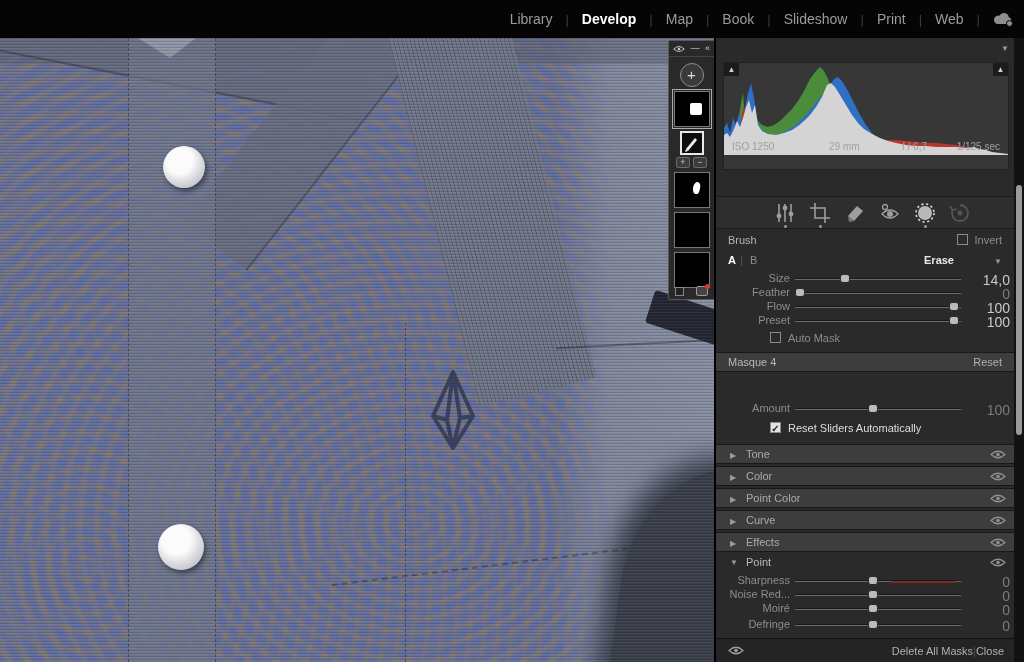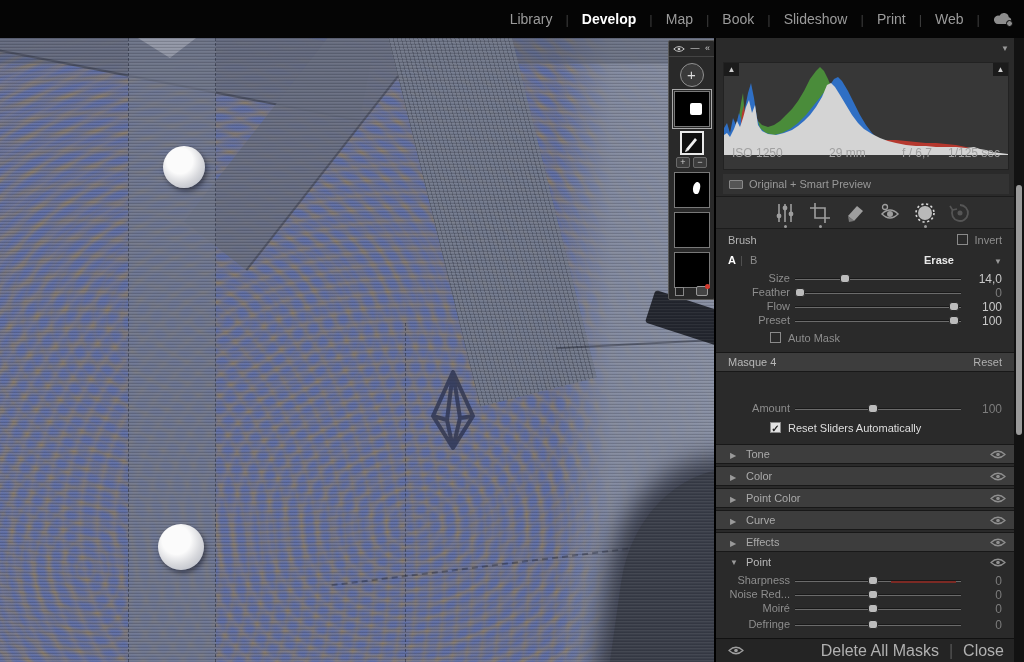--- a/index.html
+++ b/index.html
@@ -88,56 +88,56 @@
     border-left:2px solid #000; color:#b3b3b3; font-size:11px; }
   .ph-title { position:absolute; top:4px; right:16px; font-size:11px; color:#c5c5c5;margin-top:26px; }
   .ph-arrow { position:absolute; top:6px; right:5px; font-size:8px; color:#999; }
 
   #histo-box { position:absolute; left:7px; top:24px; width:286px; height:108px; background:#373737;
     border:1px solid #222; }
   #histo-box svg { position:absolute; left:0; bottom:14px; }
   .clip { position:absolute; top:0; width:15px; height:13px; background:#1b1b1b; color:#cfcfcf;
     font-size:8px; line-height:13px; text-align:center; }
   .clip.l { left:0; } .clip.r { right:0; }
-  .exif { position:absolute; bottom:9px; font-size:12px; color:#a0a0a0; white-space:nowrap; }
+  .exif { position:absolute; bottom:17px; font-size:10px; color:#a0a0a0; white-space:nowrap; }
 
   .preview-bar { position:absolute; left:7px; top:136px; width:286px; height:20px; background:#333333;
     display:flex; align-items:center; gap:6px; padding-left:6px; color:#999; font-size:11px; }
   .pv-icon { width:14px; height:9px; border:1px solid #888; border-radius:1px; background:#555; }
 
   .toolstrip { position:absolute; left:0; top:158px; width:300px; height:33px; background:#2e2e2e;
     border-top:1px solid #1c1c1c; border-bottom:1px solid #1c1c1c; }
   .tool { position:absolute; top:5px; width:22px; height:22px; }
   .tool-dot { position:absolute; top:28px; width:3px; height:3px; border-radius:50%; background:#9a9a9a; }
 
   .row { position:absolute; left:0; width:300px; height:14px; }
   .lbl-dim { color:#8d8d8d;text-align:center; }
   .slider-label { position:absolute; right:226px; top:0; font-size:11px; color:#8d8d8d; white-space:nowrap; }
   .slider-track { position:absolute; left:79px; top:6px; width:166px; height:2px; background:#6b6b6b;
     border-top:1px solid #191919; }
   .slider-thumb { position:absolute; top:-5px; width:10px; height:9px; background:#bcbcbc;
     border-radius:3px; border:1px solid #2a2a2a; }
-  .slider-val { position:absolute; right:14px; top:0; font-size:12px; color:#c9c9c9; }
+  .slider-val { position:absolute; right:6px; top:0; font-size:14px; color:#c9c9c9; }
   .slider-val.dim { color:#7c7c7c; }
   .warn-line { position:absolute; left:58%; top:0; width:39%; height:2px; background:#7c2a24; }
 
   .chk { display:inline-block; width:11px; height:11px; border:1px solid #8a8a8a; background:#2a2a2a;
     vertical-align:-2px; }
   .chk.checked { background:#e2e2e2; color:#1c1c1c; font-size:10px; line-height:11px; text-align:center; font-weight:bold; }
 
   .bar { position:absolute; left:0; width:300px; height:20px; background:#3d3d3d;
     border-top:1px solid #181818; border-bottom:1px solid #181818; }
   .bar .tri { position:absolute; left:14px; top:6px; font-size:8px; color:#9a9a9a; }
   .bar .bl { position:absolute; left:30px; top:3px; color:#aaaaaa; }
   .eye { position:absolute; right:10px; top:4px; width:16px; height:11px; }
 
   .footer { position:absolute; left:0; top:600px; width:300px; height:24px; background:#242424;
     border-top:1px solid #111; display:flex; align-items:center; }
   .footer .eye2 { width:16px; height:11px; margin-left:12px; }
-  .footer-actions { margin-left:auto; display:flex; align-items:center; gap:10px; padding-right:12px; color:#b0b0b0; font-size:16px; }
+  .footer-actions { margin-left:auto; display:flex; align-items:center; padding-right:12px; color:#b0b0b0; font-size:11px; }
   .fsep { color:#555; }
 
   
   #scroll-track { position:absolute; left:1014px; top:38px; width:10px; height:624px; background:#121212; }
   #scroll-thumb { position:absolute; left:2px; top:147px; width:6px; height:250px; background:#9a9a9a; border-radius:3px; }
 </style>
 </head>
 <body>
 
 <div id="topbar">
@@ -233,24 +233,20 @@
       <polygon fill="#d4d4d4" points="0,92 0,72 3,70 6,74 10,66 13,58 16,64 19,55 22,44 25,37 28,50 31,42 34,62 38,68 44,71 52,72 60,70 68,67 74,63 80,58 86,52 92,44 98,34 103,22 107,20 111,24 116,32 122,42 128,52 134,60 140,66 148,71 156,75 164,78 172,80 182,82 192,83 202,83 212,84 222,84 232,84 242,85 250,84 256,86 262,87 268,89 276,90 284,91 284,92"></polygon>
     </svg>
     <div class="clip l">▲</div>
     <div class="clip r">▲</div>
     <div class="exif" style="left:8px;">ISO 1250</div>
     <div class="exif" style="left:105px;">29 mm</div>
     <div class="exif" style="left:178px;">f / 6,7</div>
     <div class="exif" style="right:8px;">1/125 sec</div>
   </div>
 
-  <div class="preview-bar">
-    <div class="pv-icon"></div>
-    <span>Original + Smart Preview</span>
-  </div>
 
   <div class="toolstrip">
     <svg class="tool" style="left:58px;" viewBox="0 0 22 22">
       <g stroke="#9e9e9e" stroke-width="1.6">
           <line x1="5" y1="2" x2="5" y2="20"></line>
           <line x1="11" y1="2" x2="11" y2="20"></line>
           <line x1="17" y1="2" x2="17" y2="20"></line>
         </g>
       <circle cx="5" cy="14" r="2.4" fill="#9e9e9e"></circle>
         <circle cx="11" cy="6" r="2.4" fill="#9e9e9e"></circle>

